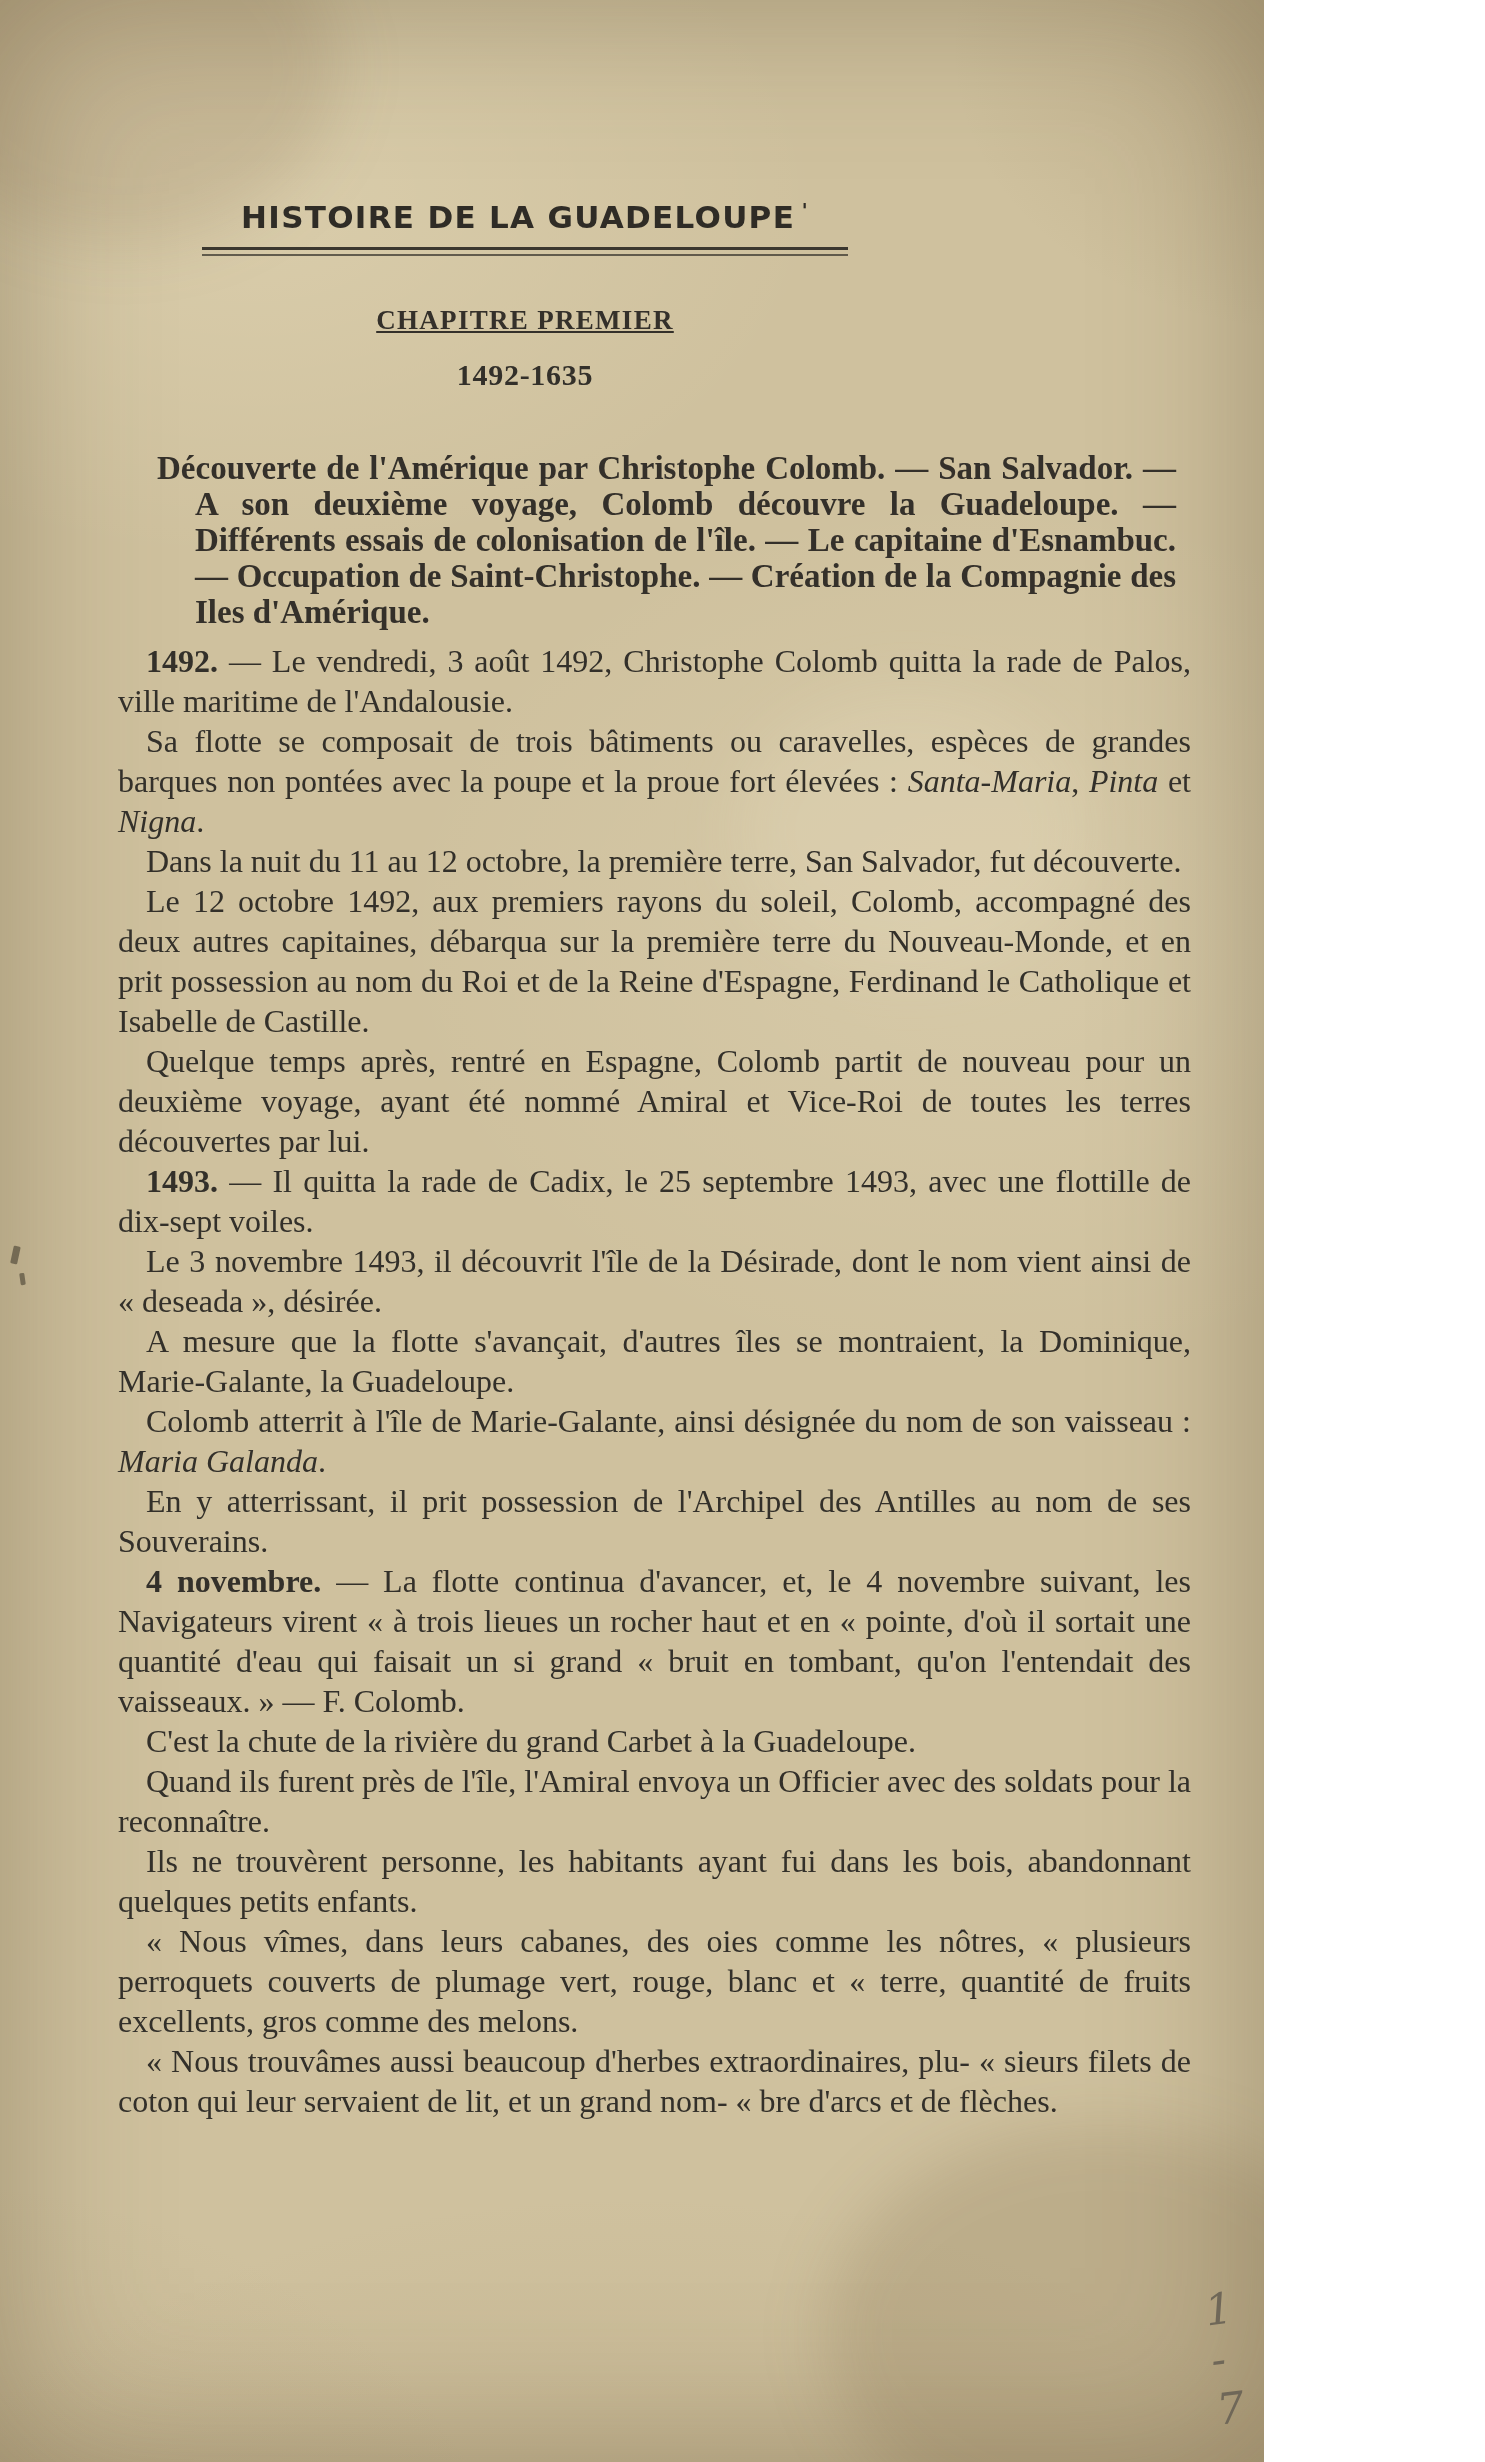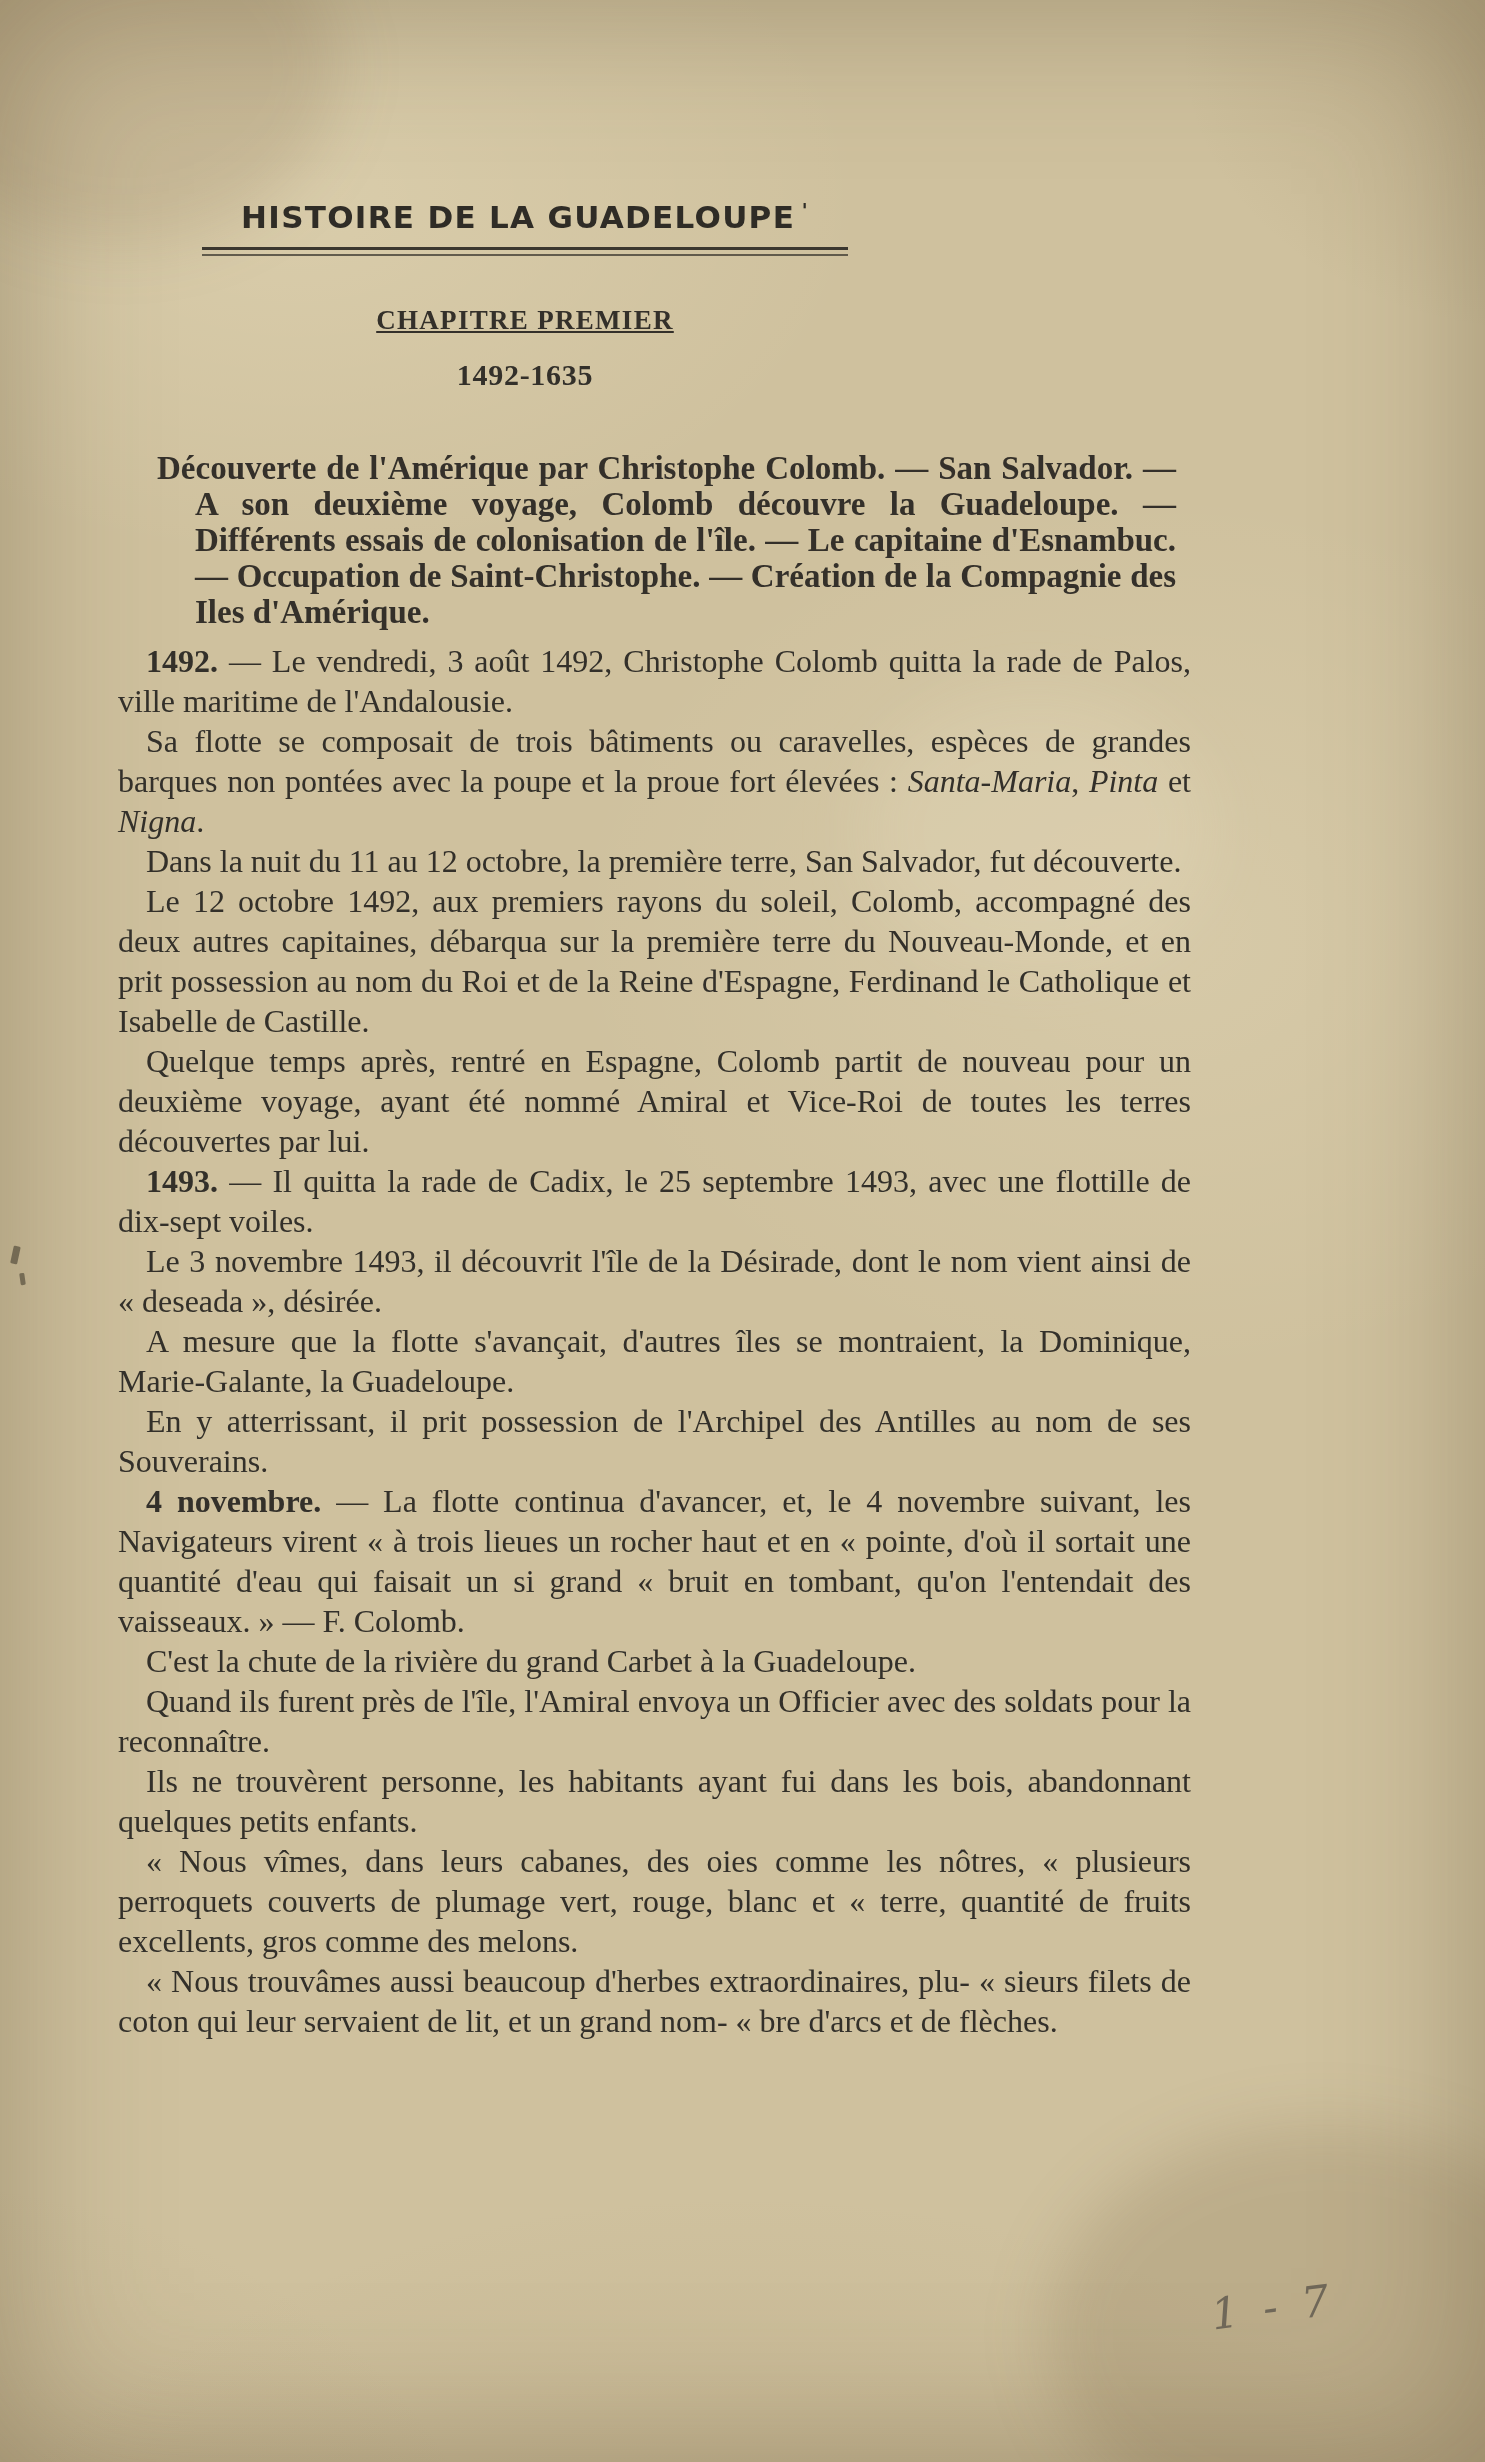--- a/index.html
+++ b/index.html
@@ -4,21 +4,21 @@
 <style>
   :root{
     --paper:#cfc19e;
     --ink:#33302a;
     --pencil:#6f6758;
   }
   html,body{margin:0;padding:0;}
   body{width:1485px;height:2462px;}
   .page{
     position:relative;
-    width:1485px;height:2462px;
+    width:1264px;height:2462px;
     overflow:hidden;
     background-color:var(--paper);
     background-image:
       radial-gradient(944px 607px at 20% 8%, rgba(255,246,216,0.22), rgba(0,0,0,0) 60%),
       radial-gradient(1079px 809px at 78% 38%, rgba(255,247,221,0.16), rgba(0,0,0,0) 55%),
       radial-gradient(1483px 1146px at 50% 118%, rgba(146,122,82,0.28), rgba(0,0,0,0) 62%),
       radial-gradient(1146px 877px at -8% 108%, rgba(140,118,80,0.22), rgba(0,0,0,0) 55%),
       radial-gradient(607px 472px at 104% 2%, rgba(120,98,62,0.20), rgba(0,0,0,0) 60%);
     box-shadow: inset 0 0 162px rgba(92,76,48,0.42);
     font-family:"Liberation Serif", serif;
@@ -97,20 +97,21 @@
 
   <main class="body">
       <p class="para"><b class="lead">1492.</b> — Le vendredi, 3 août 1492, Christophe Colomb quitta la rade de Palos, ville maritime de l'Andalousie.</p>
       <p class="para">Sa flotte se composait de trois bâtiments ou caravelles, espèces de grandes barques non pontées avec la poupe et la proue fort élevées : <i>Santa-Maria</i>, <i>Pinta</i> et <i>Nigna</i>.</p>
       <p class="para">Dans la nuit du 11 au 12 octobre, la première terre, San Salvador, fut découverte.</p>
       <p class="para">Le 12 octobre 1492, aux premiers rayons du soleil, Colomb, accompagné des deux autres capitaines, débarqua sur la première terre du Nouveau-Monde, et en prit possession au nom du Roi et de la Reine d'Espagne, Ferdinand le Catholique et Isabelle de Castille.</p>
       <p class="para">Quelque temps après, rentré en Espagne, Colomb partit de nouveau pour un deuxième voyage, ayant été nommé Amiral et Vice-Roi de toutes les terres découvertes par lui.</p>
       <p class="para"><b class="lead">1493.</b> — Il quitta la rade de Cadix, le 25 septembre 1493, avec une flottille de dix-sept voiles.</p>
       <p class="para">Le 3 novembre 1493, il découvrit l'île de la Désirade, dont le nom vient ainsi de « deseada », désirée.</p>
       <p class="para">A mesure que la flotte s'avançait, d'autres îles se montraient, la Dominique, Marie-Galante, la Guadeloupe.</p>
+      <p class="para">Colomb atterrit à l'île de Marie-Galante, ainsi désignée du nom de son vaisseau : <i>Maria Galanda</i>.</p>
       <p class="para">En y atterrissant, il prit possession de l'Archipel des Antilles au nom de ses Souverains.</p>
       <p class="para"><b class="lead">4 novembre.</b> — La flotte continua d'avancer, et, le 4 novembre suivant, les Navigateurs virent « à trois lieues un rocher haut et en « pointe, d'où il sortait une quantité d'eau qui faisait un si grand « bruit en tombant, qu'on l'entendait des vaisseaux. » — F. Colomb.</p>
       <p class="para">C'est la chute de la rivière du grand Carbet à la Guadeloupe.</p>
       <p class="para">Quand ils furent près de l'île, l'Amiral envoya un Officier avec des soldats pour la reconnaître.</p>
       <p class="para">Ils ne trouvèrent personne, les habitants ayant fui dans les bois, abandonnant quelques petits enfants.</p>
       <p class="para">« Nous vîmes, dans leurs cabanes, des oies comme les nôtres, « plusieurs perroquets couverts de plumage vert, rouge, blanc et « terre, quantité de fruits excellents, gros comme des melons.</p>
       <p class="para">« Nous trouvâmes aussi beaucoup d'herbes extraordinaires, plu- « sieurs filets de coton qui leur servaient de lit, et un grand nom- « bre d'arcs et de flèches.</p>
     </main>
 
   <div class="page-mark">1 - 7</div>

